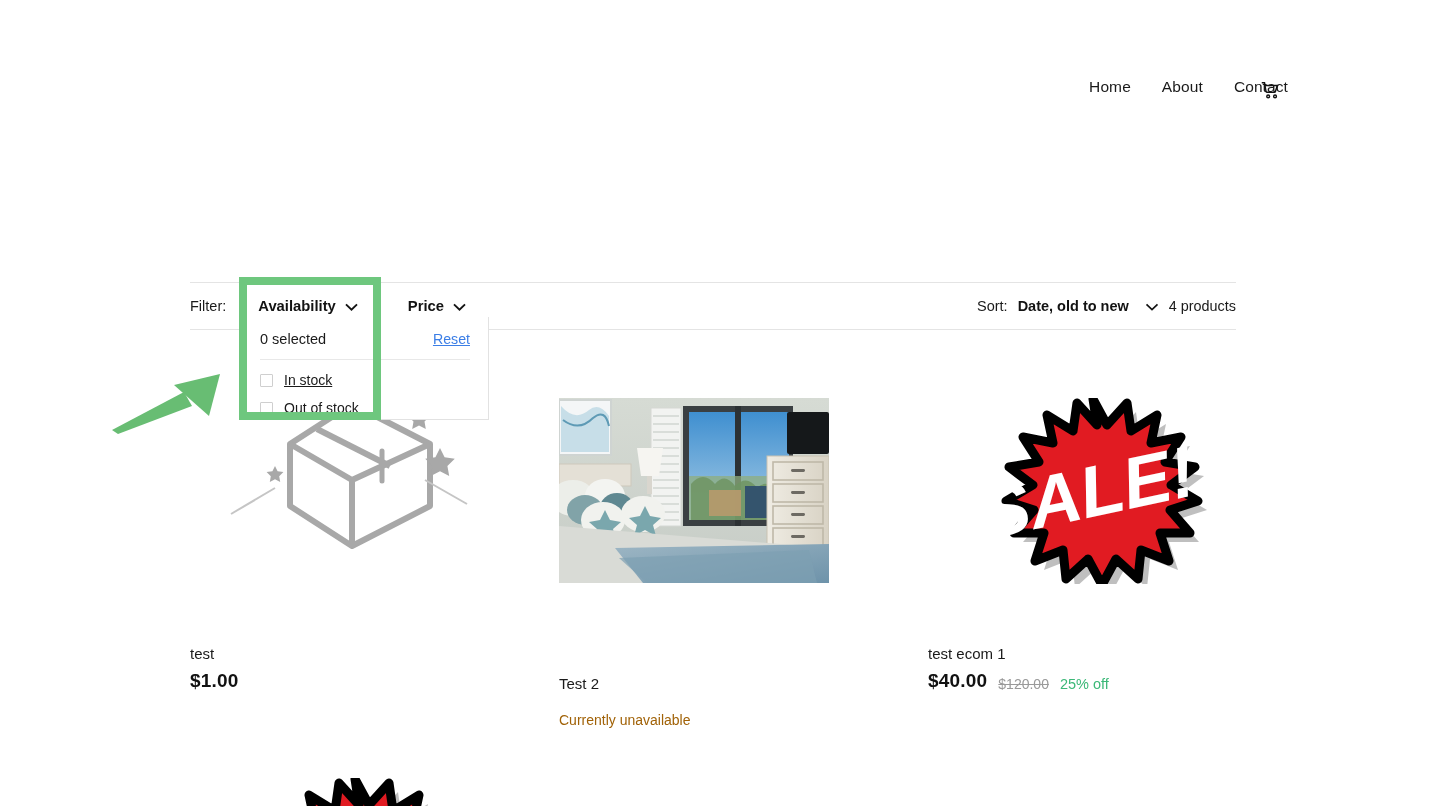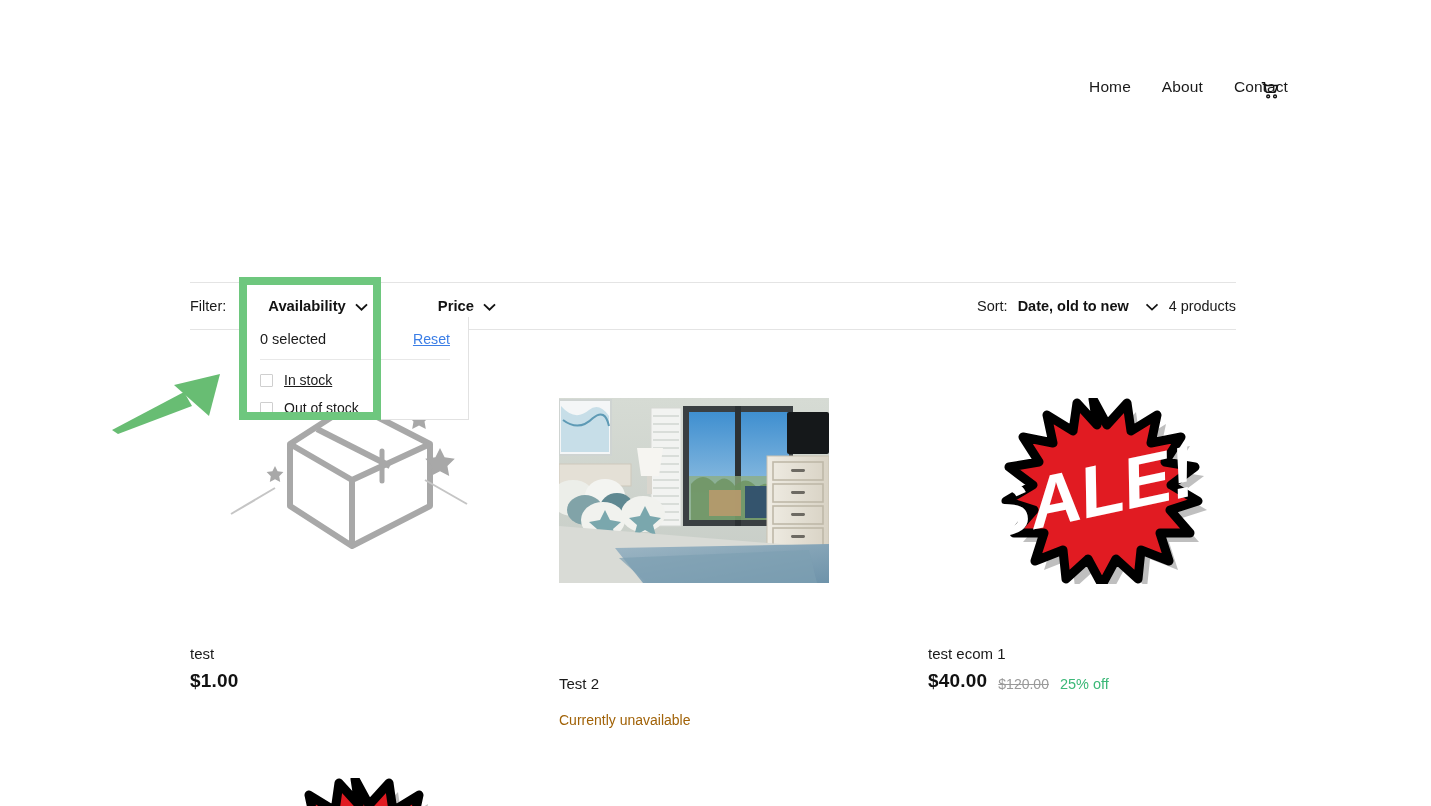--- a/index.html
+++ b/index.html
@@ -33,35 +33,35 @@
   
   .toolbar-wrap{ position:absolute; left:190px; top:282px; width:1046px; }
   .rule{ height:1px; background:#e4e4e4; width:100%; }
   .toolbar{
     position:relative; height:46px; display:flex; align-items:center;
   }
   .filter-label{ font-size:14.5px; color:#1a1a1a; margin-right:22px; }
   .facet{
     display:flex; align-items:center; gap:9px;
     font-size:14.8px; font-weight:bold; color:#131313;
-    padding:6px 20px; cursor:pointer; margin-right:30px;
+    padding:6px 10px; cursor:pointer; margin-right:30px;
   }
   .facet.in-box{ margin-left:0; }
   .chev{ display:inline-block; }
   .sort-area{
     margin-left:auto; display:flex; align-items:center; gap:10px; font-size:14.5px;
   }
   .sort-label{ color:#1a1a1a; }
   .sort-value{ font-weight:bold; color:#131313; cursor:pointer; }
   .sort-chev{ margin-left:6px; }
   .count{ color:#1a1a1a; font-size:14.4px; }
 
   
   .facet-panel{
-    position:absolute; left:239px; top:317px; width:230px; height:103px;
+    position:absolute; left:239px; top:317px; width:250px; height:103px;
     background:#ffffff; border:1px solid #e2e2e2; border-top:none;
     z-index:5;
   }
   .panel-top{
     display:flex; align-items:center; justify-content:space-between;
     padding:14px 18px 12px 20px;
   }
   .sel-count{ font-size:14.5px; color:#1a1a1a; }
   .reset-link{ font-size:14.2px; color:#3b7ee6; text-decoration:underline; cursor:pointer; }
   .panel-div{ height:1px; background:#e8e8e8; margin:0 18px 0 20px; }

